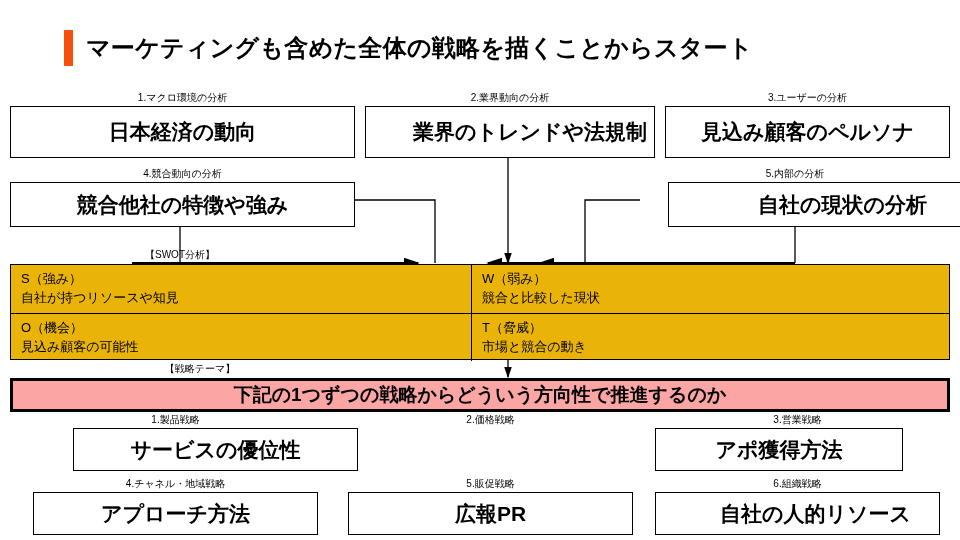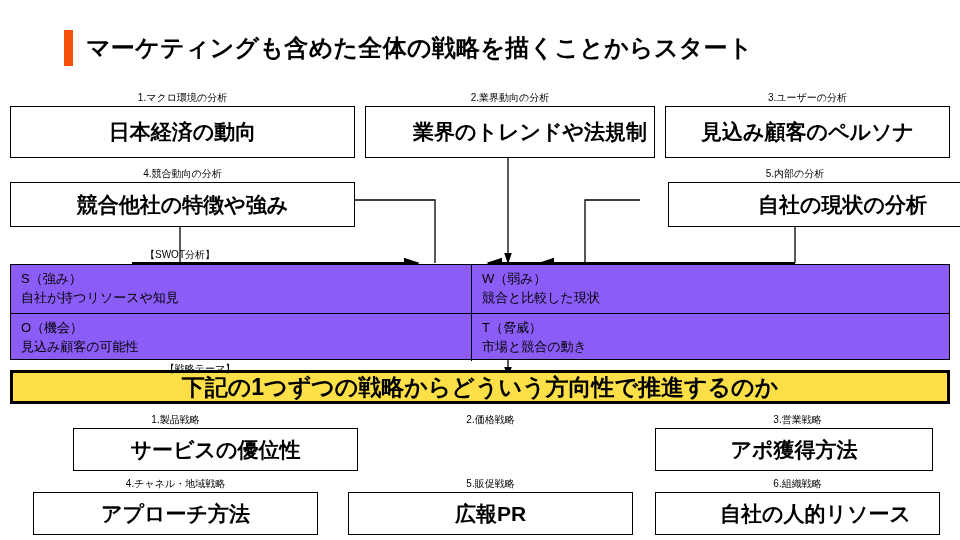--- a/index.html
+++ b/index.html
@@ -35,40 +35,40 @@
     line-height:1;
     z-index:4;
   }
 
   
   .t-lg{font-size:21px;}
 
   
   #swot{
     position:absolute;left:10px;top:264px;width:940px;height:96px;
-    border:1.2px solid #000;box-sizing:border-box;background:#8b5cf6;
+    border:1.2px solid #000;box-sizing:border-box;background:#eab308;
     display:grid;grid-template-columns:460px 1fr;grid-template-rows:48px 48px;
     z-index:3;
   }
   .swot-cell{
     box-sizing:border-box;
     padding:5px 0 0 10px;
     font-size:13px;font-weight:normal;line-height:1.45;
   }
   .swot-cell.bl{border-left:1.2px solid #000;}
   .swot-cell.bt{border-top:1.2px solid #000;}
   .swot-h{display:block;}
   .swot-s{display:block;}
 
   
   #theme{
-    position:absolute;left:10px;top:370px;width:940px;height:34px;
-    border:3.4px solid #000;background:#fde047;box-sizing:border-box;
+    position:absolute;left:10px;top:378px;width:940px;height:34px;
+    border:3.4px solid #000;background:#fca5a5;box-sizing:border-box;
     display:flex;align-items:center;justify-content:center;
-    font-size:23px;font-weight:bold;z-index:3;
+    font-size:19px;font-weight:bold;z-index:3;
   }
 
   
   #wires{position:absolute;left:0;top:0;width:960px;height:540px;z-index:1;pointer-events:none;}
 </style>
 </head>
 <body>
 
 <div id="stage">
 
@@ -138,21 +138,21 @@
 
   <div class="cap" style="left:120px;top:364px;width:160px;">【戦略テーマ】</div>
   <div id="theme">下記の1つずつの戦略からどういう方向性で推進するのか</div>
 
   <div class="cap" style="left:33px;top:415px;width:285px;">1.製品戦略</div>
   <div class="box t-lg" style="left:33px;top:428px;width:285px;height:43px;margin-left:40px;">サービスの優位性</div>
 
   <div class="cap" style="left:348px;top:415px;width:285px;">2.価格戦略</div>
 
   <div class="cap" style="left:655px;top:415px;width:285px;">3.営業戦略</div>
-  <div class="box t-lg" style="left:655px;top:428px;width:278px;height:43px;">アポ獲得方法</div>
+  <div class="box t-lg" style="left:655px;top:428px;width:248px;height:43px;">アポ獲得方法</div>
 
   <div class="cap" style="left:33px;top:479px;width:285px;">4.チャネル・地域戦略</div>
   <div class="box t-lg" style="left:33px;top:492px;width:285px;height:43px;">アプローチ方法</div>
 
   <div class="cap" style="left:348px;top:479px;width:285px;">5.販促戦略</div>
   <div class="box t-lg" style="left:348px;top:492px;width:285px;height:43px;">広報PR</div>
 
   <div class="cap" style="left:655px;top:479px;width:285px;">6.組織戦略</div>
   <div class="box t-lg" style="left:655px;top:492px;width:285px;height:43px;padding-left:36px;">自社の人的リソース</div>
 

